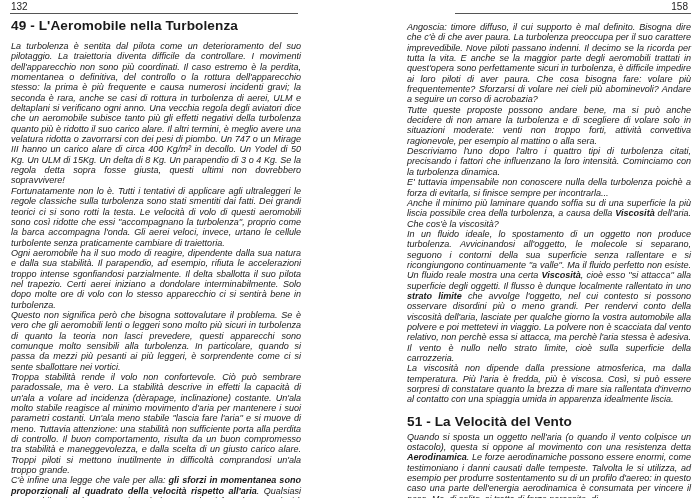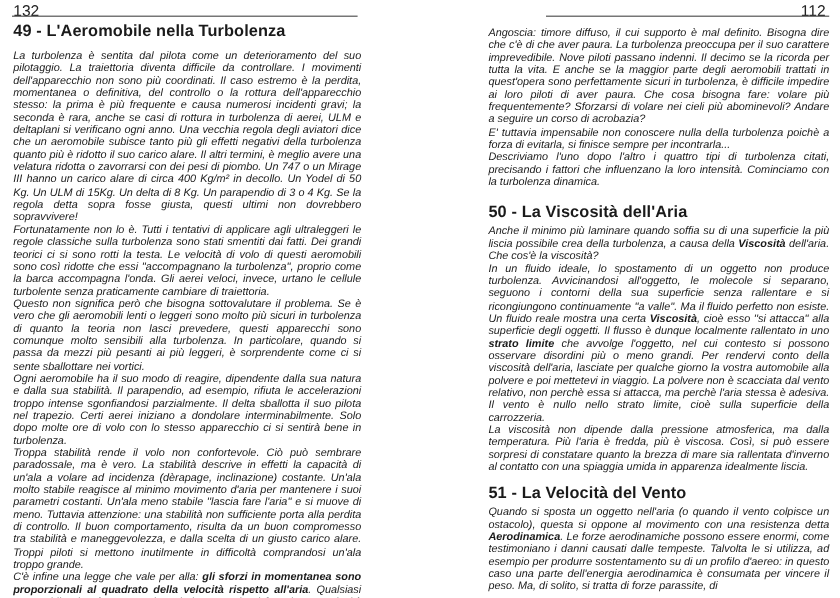--- a/index.html
+++ b/index.html
@@ -1,21 +1,21 @@
 <!DOCTYPE html>
 <html><head>
 <meta charset="utf-8">
 <style>
   html, body { margin:0; padding:0; }
   body { width:700px; height:498px; background:#ffffff; overflow:hidden; position:relative;
          font-family:"Liberation Sans", sans-serif; color:#1a1a1a; }
   .page { position:absolute; top:0; height:498px; }
   .left { left:0; width:350px; }
   .right { left:350px; width:350px; }
-  .pnum { position:absolute; top:1px; font-size:13px; color:#222; }
+  .pnum { position:absolute; top:1px; font-size:10px; color:#222; }
   .left .pnum { left:11px; }
   .right .pnum { right:12px; }
   .rule { position:absolute; top:13px; height:1px; background:#555; }
   .left .rule { left:10px; width:288px; }
   .right .rule { left:105px; width:236px; }
   .col { position:absolute; font-size:9.05px; line-height:10.35px; text-align:justify; }
   .left .col { left:11px; width:290px; top:41px; }
   .right .col { left:57px; width:284px; top:22px; }
   h2 { font-size:13.6px; font-weight:bold; margin:0; line-height:16px; letter-spacing:0.1px; }
   .left h2 { position:absolute; left:11px; top:18px; }
@@ -26,37 +26,37 @@
 </head>
 <body>
 
 <div class="page left">
   <div class="pnum">132</div>
   <div class="rule"></div>
   <h2>49 - L'Aeromobile nella Turbolenza</h2>
   <div class="col">
     <p>La turbolenza è sentita dal pilota come un deterioramento del suo pilotaggio. La traiettoria diventa difficile da controllare. I movimenti dell'apparecchio non sono più coordinati. Il caso estremo è la perdita, momentanea o definitiva, del controllo o la rottura dell'apparecchio stesso: la prima è più frequente e causa numerosi incidenti gravi; la seconda è rara, anche se casi di rottura in turbolenza di aerei, ULM e deltaplani si verificano ogni anno. Una vecchia regola degli aviatori dice che un aeromobile subisce tanto più gli effetti negativi della turbolenza quanto più è ridotto il suo carico alare. Il altri termini, è meglio avere una velatura ridotta o zavorrarsi con dei pesi di piombo. Un 747 o un Mirage III hanno un carico alare di circa 400 Kg/m² in decollo. Un Yodel di 50 Kg. Un ULM di 15Kg. Un delta di 8 Kg. Un parapendio di 3 o 4 Kg. Se la regola detta sopra fosse giusta, questi ultimi non dovrebbero sopravvivere!</p>
     <p>Fortunatamente non lo è. Tutti i tentativi di applicare agli ultraleggeri le regole classiche sulla turbolenza sono stati smentiti dai fatti. Dei grandi teorici ci si sono rotti la testa. Le velocità di volo di questi aeromobili sono così ridotte che essi ''accompagnano la turbolenza'', proprio come la barca accompagna l'onda. Gli aerei veloci, invece, urtano le cellule turbolente senza praticamente cambiare di traiettoria.</p>
+    <p>Ogni aeromobile ha il suo modo di reagire, dipendente dalla sua natura e dalla sua stabilità. Il parapendio, ad esempio, rifiuta le accelerazioni troppo intense sgonfiandosi parzialmente. Il delta sballotta il suo pilota nel trapezio. Certi aerei iniziano a dondolare interminabilmente. Solo dopo molte ore di volo con lo stesso apparecchio ci si sentirà bene in turbolenza.</p>
     <p>Questo non significa però che bisogna sottovalutare il problema. Se è vero che gli aeromobili lenti o leggeri sono molto più sicuri in turbolenza di quanto la teoria non lasci prevedere, questi apparecchi sono comunque molto sensibili alla turbolenza. In particolare, quando si passa da mezzi più pesanti ai più leggeri, è sorprendente come ci si sente sballottare nei vortici.</p>
-    <p>Ogni aeromobile ha il suo modo di reagire, dipendente dalla sua natura e dalla sua stabilità. Il parapendio, ad esempio, rifiuta le accelerazioni troppo intense sgonfiandosi parzialmente. Il delta sballotta il suo pilota nel trapezio. Certi aerei iniziano a dondolare interminabilmente. Solo dopo molte ore di volo con lo stesso apparecchio ci si sentirà bene in turbolenza.</p>
     <p>Troppa stabilità rende il volo non confortevole. Ciò può sembrare paradossale, ma è vero. La stabilità descrive in effetti la capacità di un'ala a volare ad incidenza (dèrapage, inclinazione) costante. Un'ala molto stabile reagisce al minimo movimento d'aria per mantenere i suoi parametri costanti. Un'ala meno stabile ''lascia fare l'aria'' e si muove di meno. Tuttavia attenzione: una stabilità non sufficiente porta alla perdita di controllo. Il buon comportamento, risulta da un buon compromesso tra stabilità e maneggevolezza, e dalla scelta di un giusto carico alare. Troppi piloti si mettono inutilmente in difficoltà comprandosi un'ala troppo grande.</p>
     <p><span>C'è infine una legge che vale per alla: </span><b>gli sforzi in momentanea sono proporzionali al quadrato della velocità rispetto all'aria</b><span>. Qualsiasi aeromobile si può rompere in turbolenza se lo si fa volare a velocità sufficientemente alta. Bisogna dunque seriamente </span></p>
 
   </div>
 </div>
 
 <div class="page right">
-  <div class="pnum">112</div>
+  <div class="pnum">158</div>
   <div class="rule"></div>
   <div class="col">
     <p>Angoscia: timore diffuso, il cui supporto è mal definito. Bisogna dire che c'è di che aver paura. La turbolenza preoccupa per il suo carattere imprevedibile. Nove piloti passano indenni. Il decimo se la ricorda per tutta la vita. E anche se la maggior parte degli aeromobili trattati in quest'opera sono perfettamente sicuri in turbolenza, è difficile impedire ai loro piloti di aver paura. Che cosa bisogna fare: volare più frequentemente? Sforzarsi di volare nei cieli più abominevoli? Andare a seguire un corso di acrobazia?</p>
+    <p>Tutte queste proposte possono andare bene, ma si può anche decidere di non amare la turbolenza e di scegliere di volare solo in situazioni moderate: venti non troppo forti, attività convettiva ragionevole, per esempio al mattino o alla sera.</p>
+    <p>Descriviamo l'uno dopo l'altro i quattro tipi di turbolenza citati, precisando i fattori che influenzano la loro intensità. Cominciamo con la turbolenza dinamica.</p>
     <p>E' tuttavia impensabile non conoscere nulla della turbolenza poichè a forza di evitarla, si finisce sempre per incontrarla...</p>
-    <p>Descriviamo l'uno dopo l'altro i quattro tipi di turbolenza citati, precisando i fattori che influenzano la loro intensità. Cominciamo con la turbolenza dinamica.</p>
 
-    <h2 class="sec-h" style="margin-top:13px;">50 - La Viscosità dell'Aria</h2>
     <p><span>Anche il minimo più laminare quando soffia su di una superficie la più liscia possibile crea della turbolenza, a causa della </span><b>Viscosità</b><span> dell'aria. Che cos'è la viscosità?</span></p>
     <p><span>In un fluido ideale, lo spostamento di un oggetto non produce turbolenza. Avvicinandosi all'oggetto, le molecole si separano, seguono i contorni della sua superficie senza rallentare e si ricongiungono continuamente ''a valle''. Ma il fluido perfetto non esiste. Un fluido reale mostra una certa </span><b>Viscosità</b><span>, cioè esso ''si attacca'' alla superficie degli oggetti. Il flusso è dunque localmente rallentato in uno </span><b>strato limite</b><span> che avvolge l'oggetto, nel cui contesto si possono osservare disordini più o meno grandi. Per rendervi conto della viscosità dell'aria, lasciate per qualche giorno la vostra automobile alla polvere e poi mettetevi in viaggio. La polvere non è scacciata dal vento relativo, non perchè essa si attacca, ma perchè l'aria stessa è adesiva. Il vento è nullo nello strato limite, cioè sulla superficie della carrozzeria.</span></p>
     <p>La viscosità non dipende dalla pressione atmosferica, ma dalla temperatura. Più l'aria è fredda, più è viscosa. Così, si può essere sorpresi di constatare quanto la brezza di mare sia rallentata d'inverno al contatto con una spiaggia umida in apparenza idealmente liscia.</p>
 
     <h2 class="sec-h" style="">51 - La Velocità del Vento</h2>
     <p><span>Quando si sposta un oggetto nell'aria (o quando il vento colpisce un ostacolo), questa si oppone al movimento con una resistenza detta </span><b>Aerodinamica</b><span>. Le forze aerodinamiche possono essere enormi, come testimoniano i danni causati dalle tempeste. Talvolta le si utilizza, ad esempio per produrre sostentamento su di un profilo d'aereo: in questo caso una parte dell'energia aerodinamica è consumata per vincere il peso. Ma, di solito, si tratta di forze parassite, di </span></p>
   </div>
 </div>
 
 </body></html>

